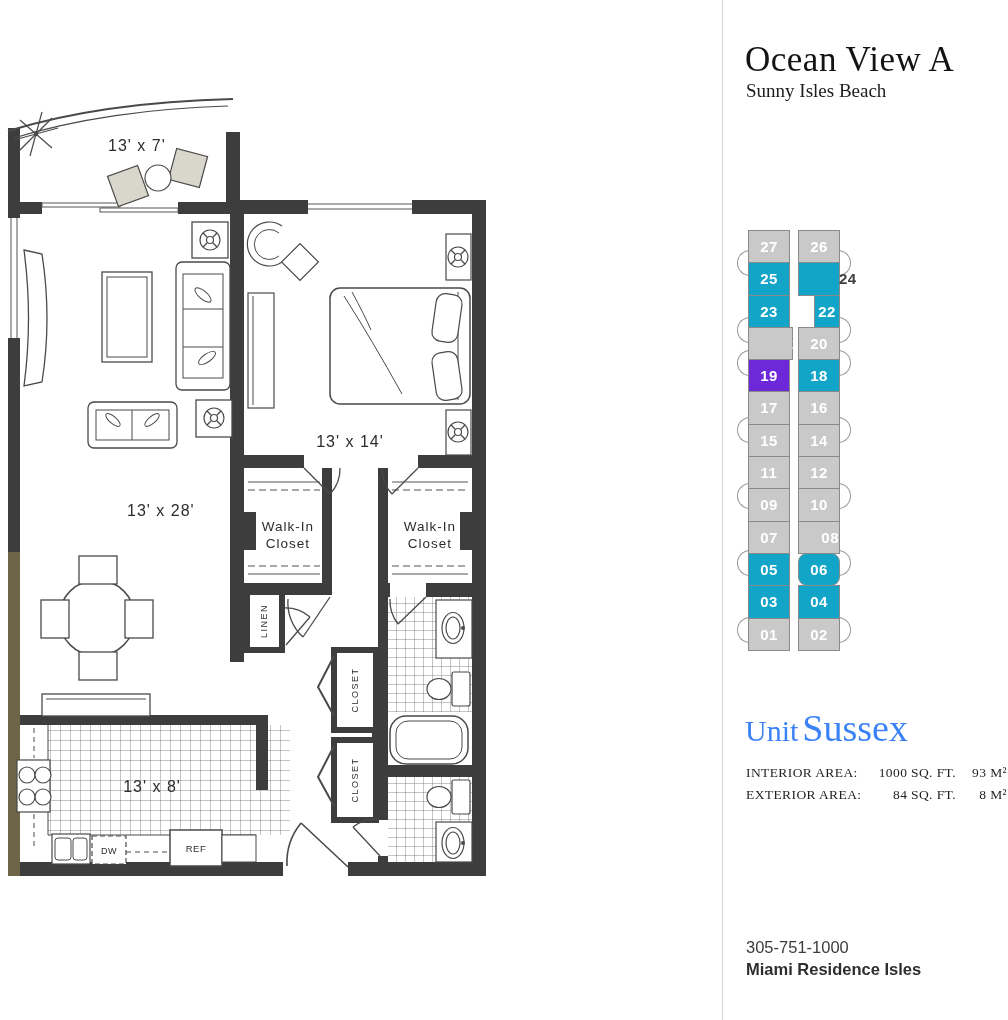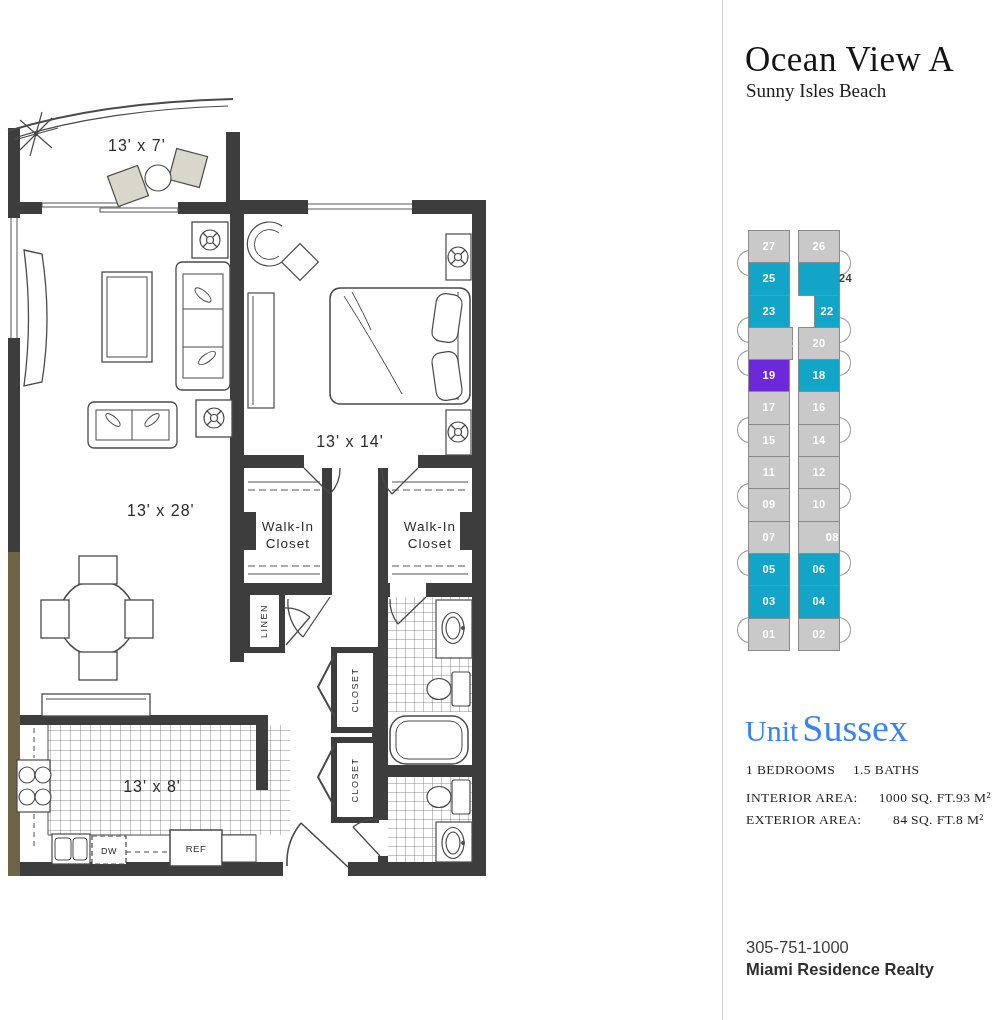--- a/index.html
+++ b/index.html
@@ -14,40 +14,40 @@
          font-weight:400;font-size:35px;color:#141414;letter-spacing:.5px;white-space:nowrap;}
   .subtitle{position:absolute;left:1px;top:80px;font-family:"Liberation Serif",serif;
          font-size:19px;color:#1c1c1c;}
 
   
   .stack{position:absolute;left:3px;top:230px;width:92px;height:434px;}
   .stack .col{position:absolute;top:0;width:42px;z-index:1;}
   .stack .col-left{left:0;}
   .stack .col-right{left:50px;}
   .cell{height:33.3px;box-sizing:border-box;border:1px solid #8a8a8a;margin-top:-1px;
-        font-weight:bold;font-size:11px;line-height:31px;text-align:center;letter-spacing:.5px;}
+        font-weight:bold;font-size:15px;line-height:31px;text-align:center;letter-spacing:.5px;}
   .cell:first-child{margin-top:0;}
   .tab{position:absolute;width:13px;height:26px;background:#fff;border:1.5px solid #979797;
        box-sizing:border-box;z-index:0;}
   .tab-left{left:-11px;border-radius:13px 0 0 13px;border-right:none;}
   .tab-right{left:90px;border-radius:0 13px 13px 0;border-left:none;}
 
   
   .unit-title{position:absolute;left:0;top:706px;font-family:"Liberation Serif",serif;
          color:#3b82f6;white-space:nowrap;}
   .unit-word{font-size:30px;}
   .unit-name{font-size:38px;}
   .specs{position:absolute;left:1px;top:762px;width:261px;font-family:"Liberation Serif",serif;
          font-size:13.5px;color:#1f1f1f;letter-spacing:.4px;}
   .spec-row1{margin-bottom:9px;}
   .spec-row1 .baths{margin-left:14px;}
   .spec-row{display:flex;line-height:22px;}
   .spec-row .lbl{width:120px;}
   .spec-row .sqft{width:90px;text-align:right;}
-  .spec-row .m2{flex:1;}
+  .spec-row .m2{flex:1;text-align:right;}
 
   
   .footer{position:absolute;left:1px;top:936px;font-size:16.5px;color:#3c3c3c;line-height:22px;}
   .footer .company{font-weight:bold;color:#2e2e2e;}
 </style>
 </head>
 <body>
 
 <div class="page">
 
@@ -297,21 +297,21 @@
           <div class="cell" style="background: rgb(201, 201, 201); border-color: rgb(138, 138, 138); color: rgb(255, 255, 255);">26</div>
           <div class="cell" style="background: rgb(18, 165, 200); border-color: rgb(138, 138, 138); color: #404040; padding-left: 40px;">24</div>
           <div class="cell" style="background: rgb(18, 165, 200); border-color: rgb(138, 138, 138); color: rgb(255, 255, 255); margin-left: 16px;">22</div>
           <div class="cell" style="background: rgb(201, 201, 201); border-color: rgb(138, 138, 138); color: rgb(255, 255, 255);">20</div>
           <div class="cell" style="background: rgb(18, 165, 200); border-color: rgb(138, 138, 138); color: rgb(255, 255, 255);">18</div>
           <div class="cell" style="background: rgb(201, 201, 201); border-color: rgb(138, 138, 138); color: rgb(255, 255, 255);">16</div>
           <div class="cell" style="background: rgb(201, 201, 201); border-color: rgb(138, 138, 138); color: rgb(255, 255, 255);">14</div>
           <div class="cell" style="background: rgb(201, 201, 201); border-color: rgb(138, 138, 138); color: rgb(255, 255, 255);">12</div>
           <div class="cell" style="background: rgb(201, 201, 201); border-color: rgb(138, 138, 138); color: rgb(255, 255, 255);">10</div>
           <div class="cell" style="background: rgb(201, 201, 201); border-color: rgb(138, 138, 138); color: rgb(255, 255, 255); text-align: right;">08</div>
-          <div class="cell" style="background: rgb(18, 165, 200); border-color: rgb(138, 138, 138); color: rgb(255, 255, 255);">06</div>
+          <div class="cell" style="background: rgb(18, 165, 200); border-color: rgb(138, 138, 138); color: rgb(255, 255, 255); border-radius: 9px;">06</div>
           <div class="cell" style="background: rgb(18, 165, 200); border-color: rgb(138, 138, 138); color: rgb(255, 255, 255);">04</div>
           <div class="cell" style="background: rgb(201, 201, 201); border-color: rgb(138, 138, 138); color: rgb(255, 255, 255);">02</div>
         </div>
     <div class="tab tab-left" style="top: 20.3px;"></div>
         <div class="tab tab-right" style="top: 20.3px;"></div>
         <div class="tab tab-left" style="top: 86.9px;"></div>
         <div class="tab tab-right" style="top: 86.9px;"></div>
         <div class="tab tab-left" style="top: 120.2px;"></div>
         <div class="tab tab-right" style="top: 120.2px;"></div>
         <div class="tab tab-left" style="top: 186.8px;"></div>
@@ -323,34 +323,30 @@
         <div class="tab tab-left" style="top: 386.6px;"></div>
         <div class="tab tab-right" style="top: 386.6px;"></div>
       </div>
 
     <div class="unit-title">
       <span class="unit-word">Unit</span>
       <span class="unit-name">Sussex</span>
     </div>
 
     <div class="specs">
-      <div class="spec-row1">
-        <span class="beds">1 BEDROOMS</span>
-        <span class="baths">1.5 BATHS</span>
-      </div>
       <div class="spec-row">
         <span class="lbl">INTERIOR AREA:</span>
         <span class="sqft">1000 SQ. FT.</span>
         <span class="m2">93 M²</span>
       </div>
       <div class="spec-row">
         <span class="lbl">EXTERIOR AREA:</span>
         <span class="sqft">84 SQ. FT.</span>
         <span class="m2">8 M²</span>
       </div>
     </div>
 
     <div class="footer">
       <div class="phone">305-751-1000</div>
-      <div class="company">Miami Residence Realty</div>
+      <div class="company">Miami Residence Isles</div>
     </div>
   </div>
 </div>
 
 </body></html>

